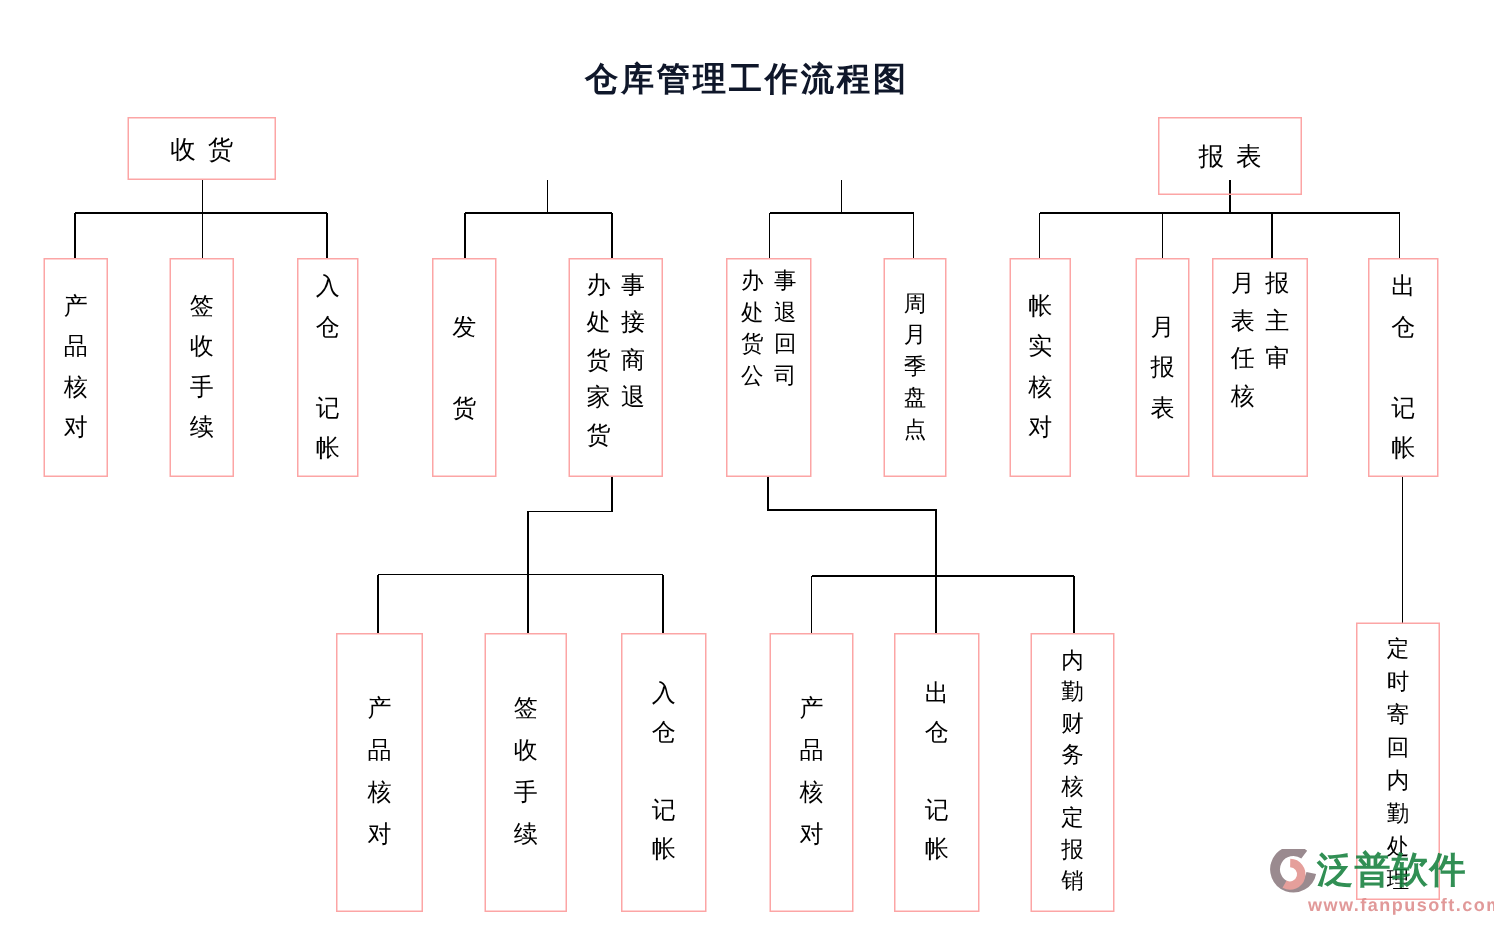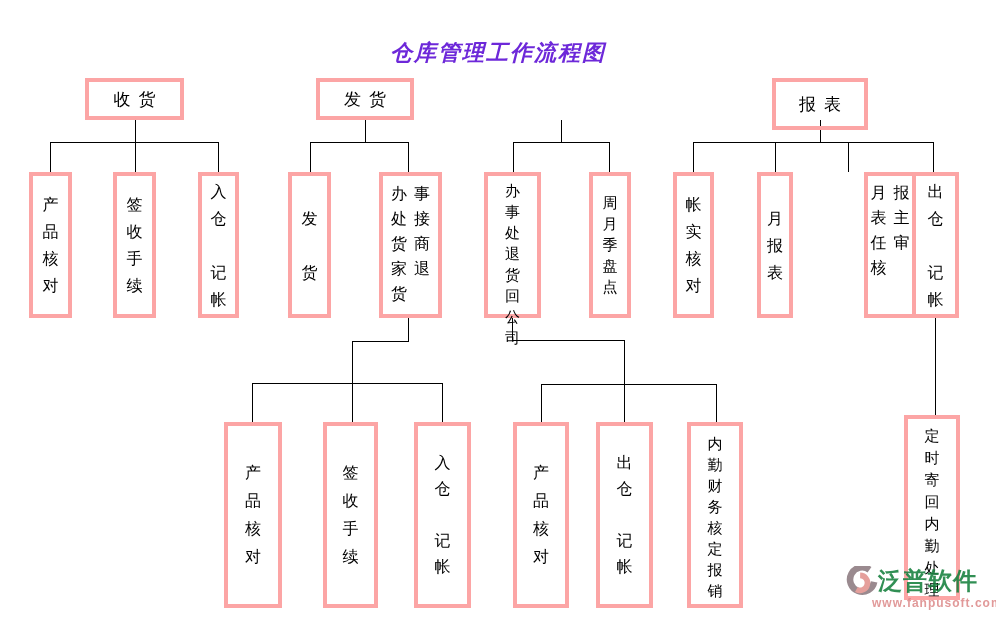--- a/index.html
+++ b/index.html
@@ -2,21 +2,21 @@
 <html><head>
 <meta charset="utf-8">
 <style>
   html,body{margin:0;padding:0;background:#fff;}
   .stage{position:relative;width:996px;height:617px;background:#ffffff;overflow:hidden;
          font-family:"Liberation Serif","DejaVu Serif",serif;color:#000;}
   .title{position:absolute;top:38px;left:0;width:100%;text-align:center;
          font-family:"Liberation Sans","DejaVu Sans",sans-serif;
          font-weight:bold;font-size:22px;letter-spacing:2px;}
   .lines{position:absolute;left:0;top:0;}
-  .box{position:absolute;border:4px solid #fca5a5;box-sizing:border-box;background:transparent;
+  .box{position:absolute;border:1px solid #fca5a5;box-sizing:border-box;background:transparent;
        display:flex;justify-content:center;}
   .vc{align-items:center;}
   .vt{align-items:flex-start;}
   .lbl{white-space:pre-wrap;text-align:center;font-size:16px;line-height:27px;}
   .plbl{font-size:17px;letter-spacing:8px;padding-left:8px;line-height:1;white-space:pre;}
   .cols{letter-spacing:7px;padding-left:7px;}
   .lh21{line-height:21px;font-size:15px;}
   .lh22{line-height:22px;font-size:15px;}
   .lh25{line-height:25px;}
   .lh26{line-height:26px;}
@@ -26,37 +26,34 @@
   .wm-row{display:flex;align-items:center;}
   .wm-logo{width:32px;height:30px;flex:0 0 auto;}
   .wm-brand{font-size:24px;font-weight:bold;letter-spacing:1px;line-height:1;}
   .wm-url{font-size:12px;font-weight:bold;margin-left:26px;letter-spacing:1px;line-height:1;margin-top:1px;}
 </style>
 </head>
 <body>
 
 <div class="stage">
 
-  <div class="title" style="color: #6d28d9; font-style: italic;">仓库管理工作流程图</div>
+  <div class="title" style="color: #0f172a;">仓库管理工作流程图</div>
 
   <svg class="lines" width="996" height="617" viewBox="0 0 996 617" aria-hidden="true">
     <path fill="none" stroke-width="1" shape-rendering="crispEdges" d="M135 120 V172 M50 142 H218 M50 142 V172 M218 142 V172
              M365 120 V142 M310 142 H408 M310 142 V172 M408 142 V172
              M561 120 V142 M513 142 H609 M513 142 V172 M609 142 V172
              M820 120 V142 M693 142 H933 M693 142 V172 M775 142 V172 M848 142 V172 M933 142 V172
              M408 318 V341 H352 V422 M252 383 H442 M252 383 V422 M442 383 V422
              M512 318 V340 H624 V422 M541 384 H716 M541 384 V422 M716 384 V422
              M935 318 V415" stroke="#000000"></path>
   </svg>
 
   <div class="box vc" style="left:85px;top:78px;width:99px;height:42px">
     <div class="plbl">收货</div>
-  </div>
-  <div class="box vc" style="left:316px;top:78px;width:98px;height:42px">
-    <div class="plbl">发货</div>
   </div>
   <div class="box vc" style="left:772px;top:78px;width:96px;height:52px">
     <div class="plbl">报表</div>
   </div>
 
   <div class="box vc" style="left:29px;top:172px;width:43px;height:146px">
     <div class="lbl">产
 品
 核
 对</div>
@@ -106,21 +103,21 @@
     <div class="lbl">帐
 实
 核
 对</div>
   </div>
   <div class="box vc" style="left:757px;top:172px;width:36px;height:146px">
     <div class="lbl">月
 报
 表</div>
   </div>
-  <div class="box vt pt4" style="left:864px;top:172px;width:52px;height:146px">
+  <div class="box vt pt4" style="left:808px;top:172px;width:64px;height:146px">
     <div class="lbl cols lh25">月报
 表主
 任审
 核　</div>
   </div>
   <div class="box vc" style="left:912px;top:172px;width:47px;height:146px">
     <div class="lbl">出
 仓
 
 记

